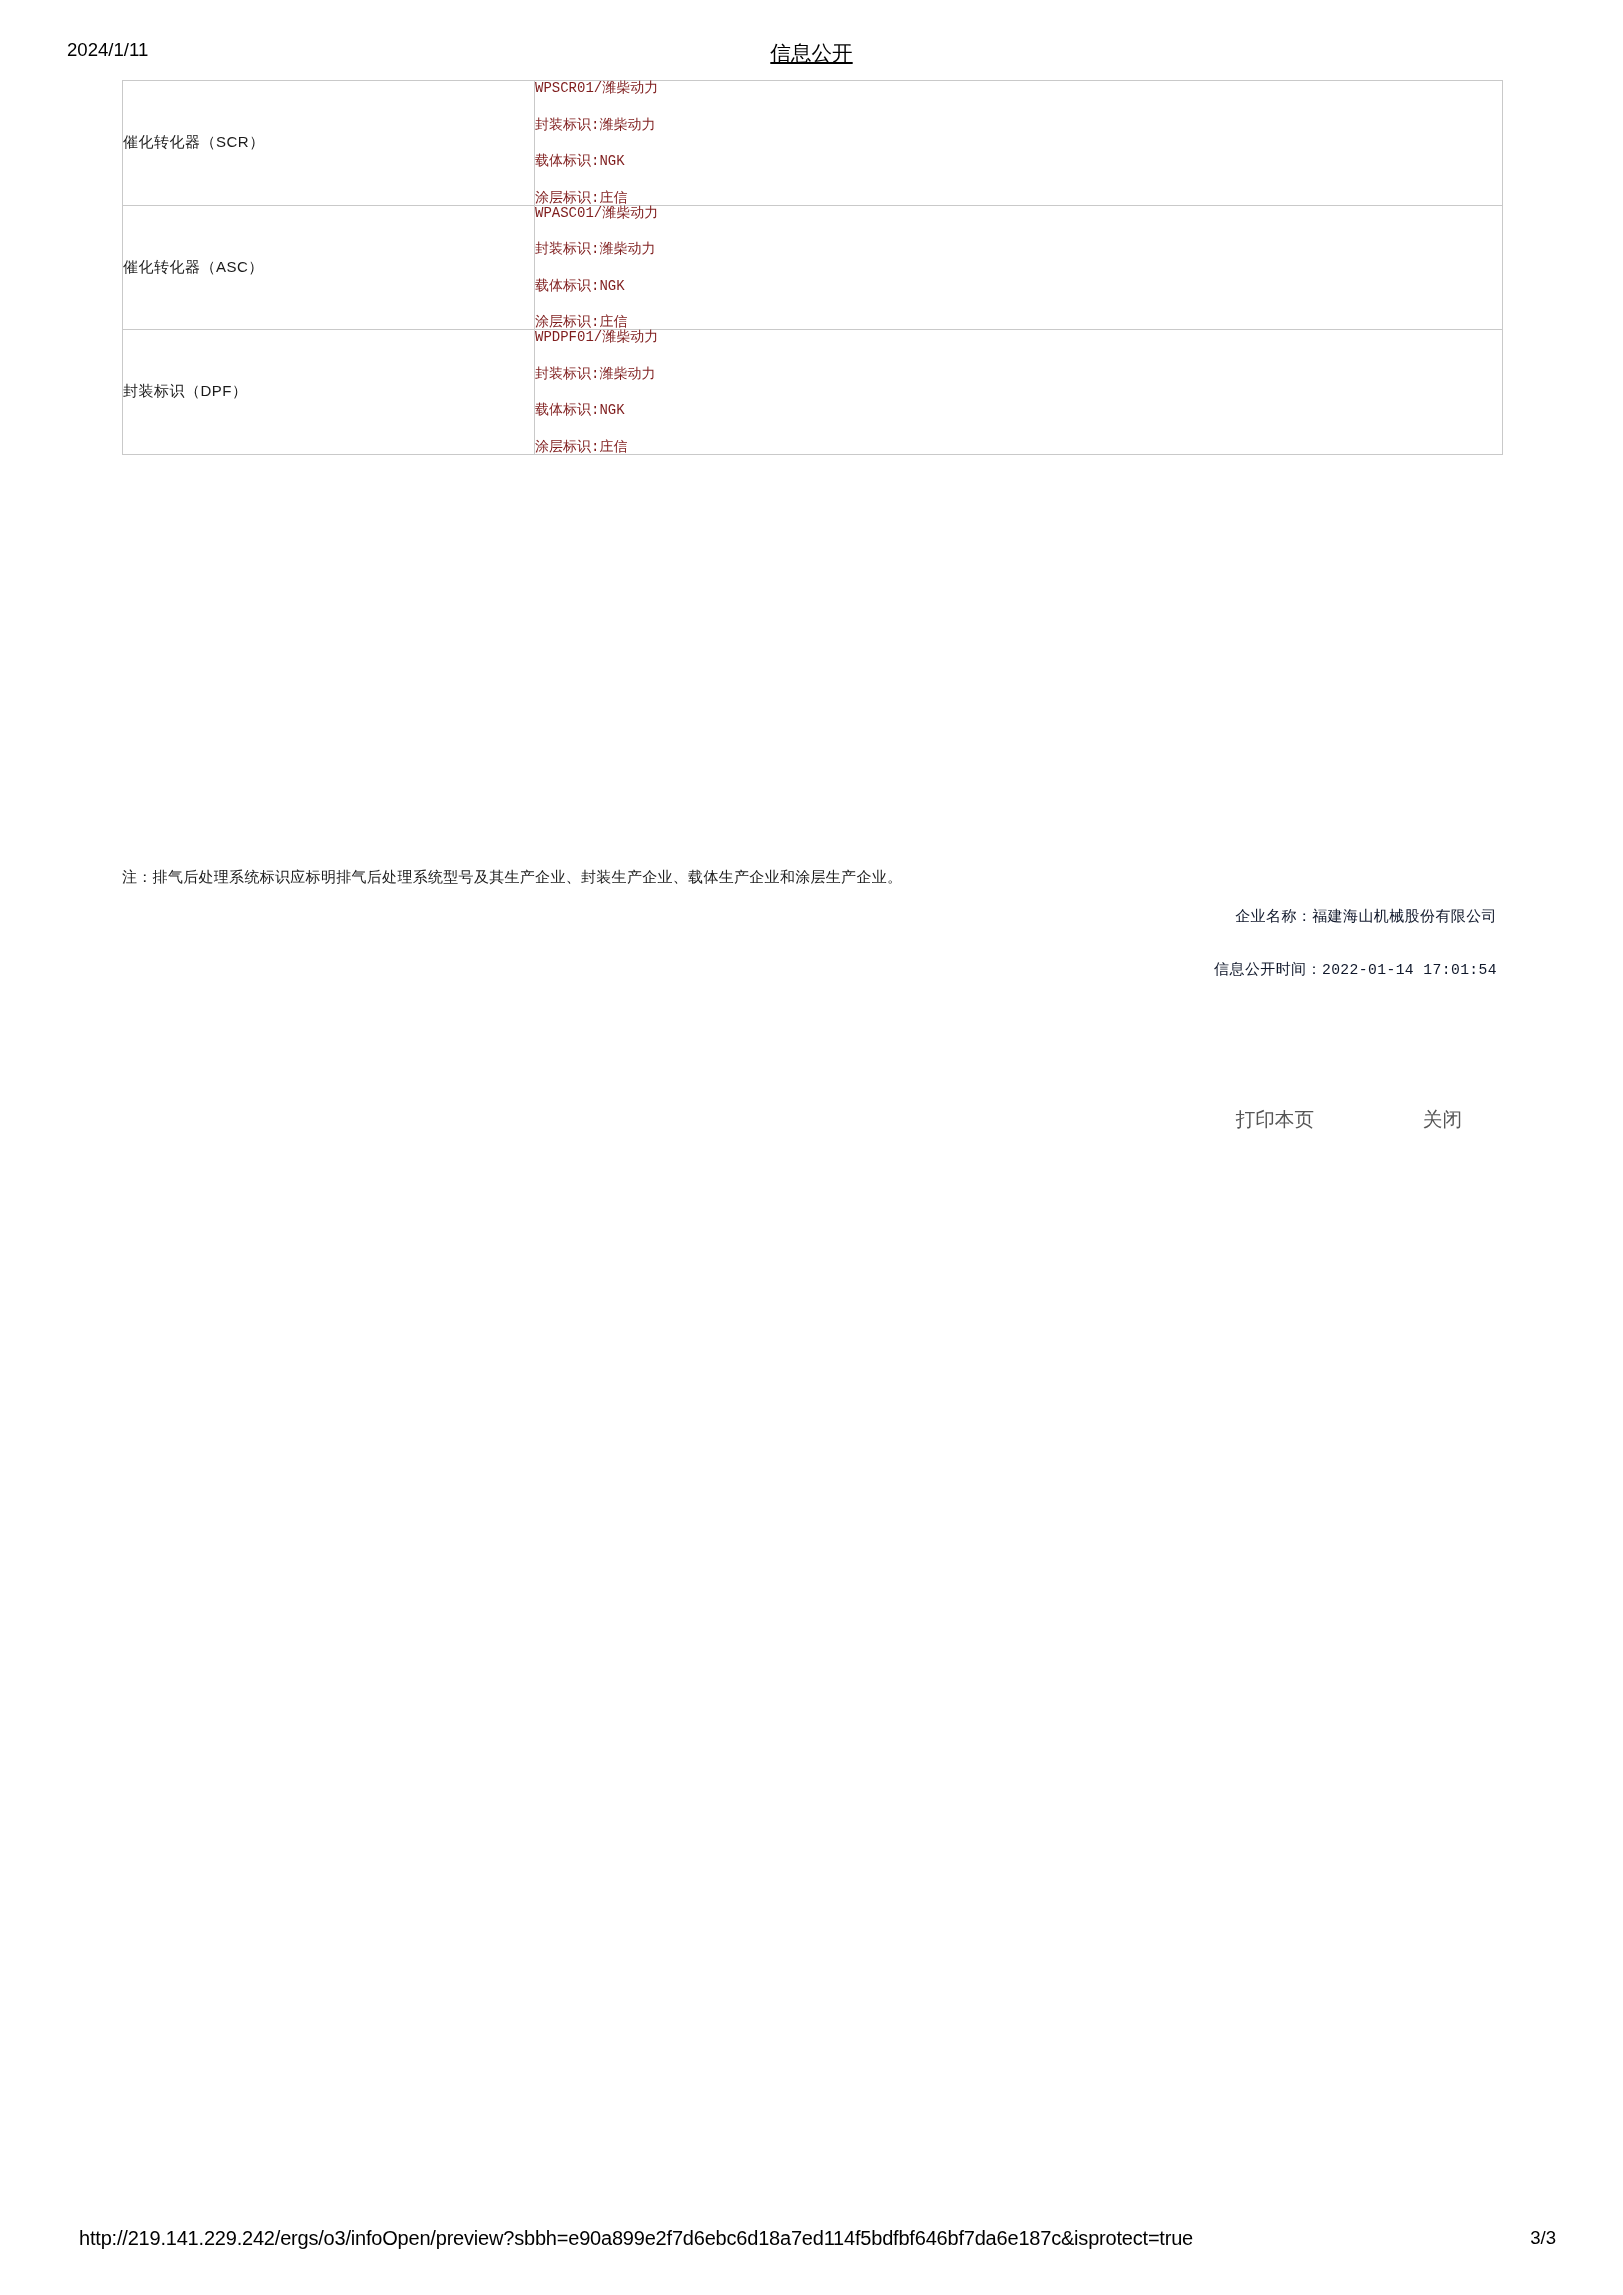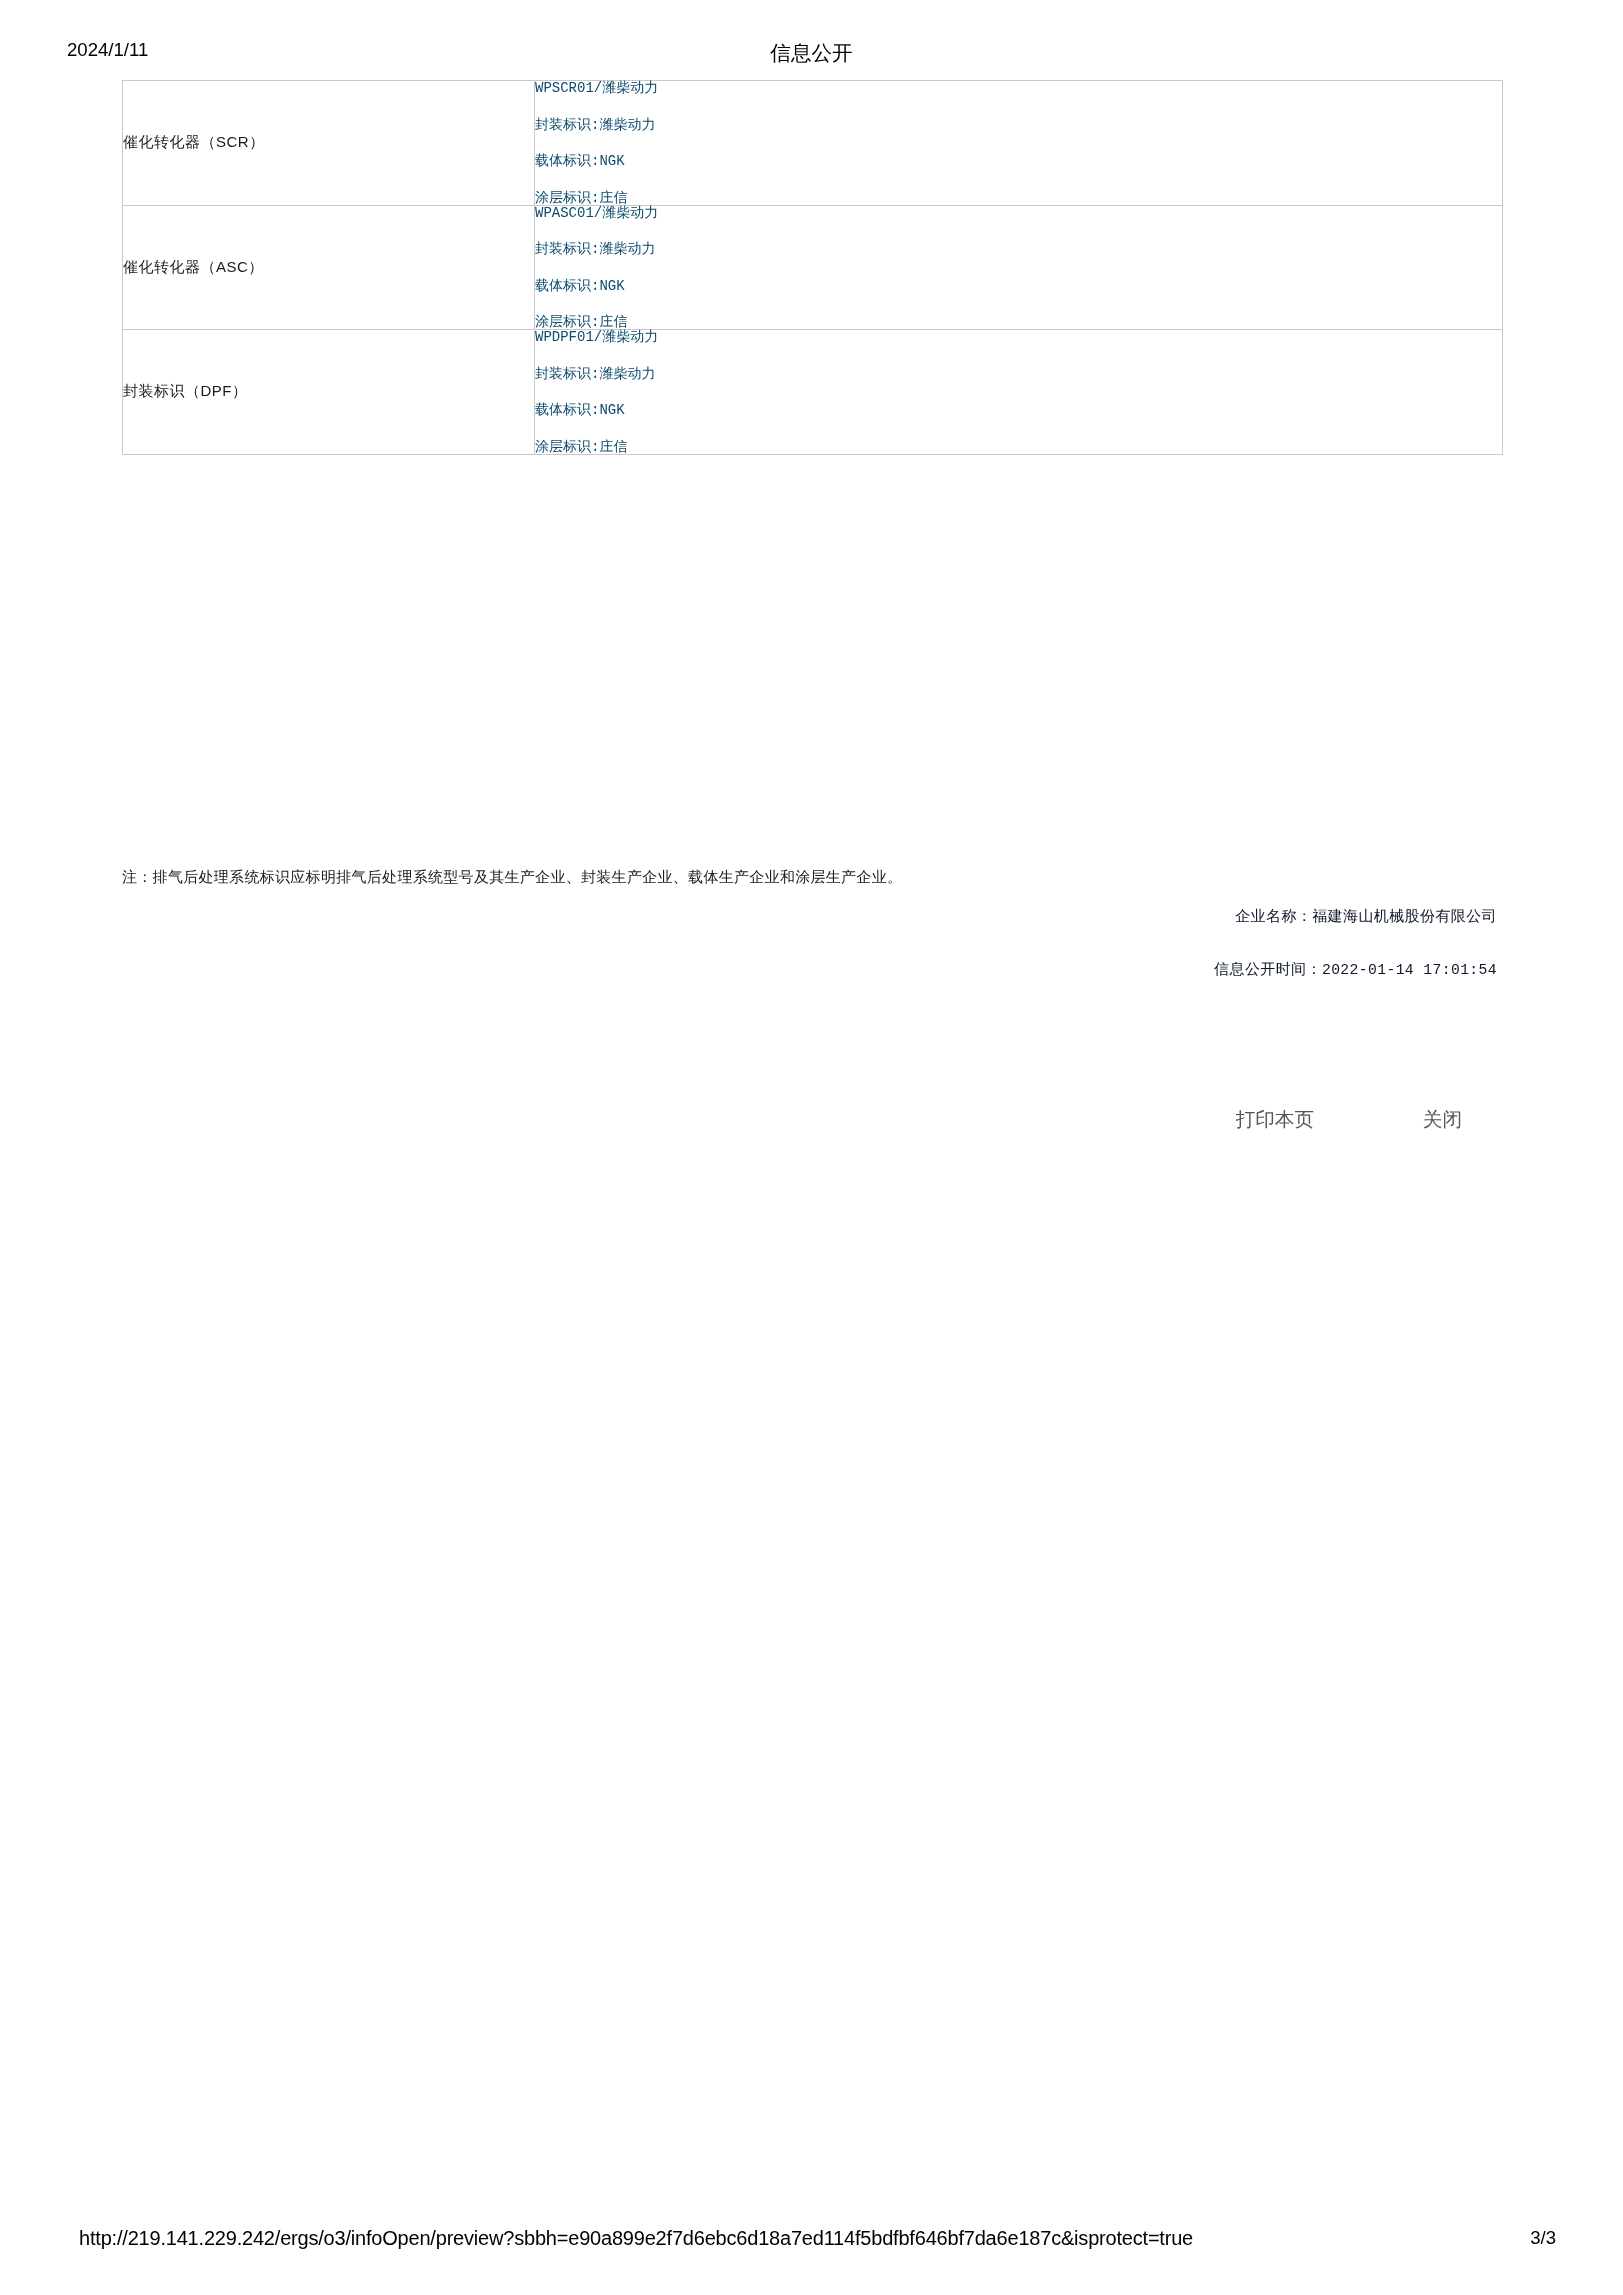--- a/index.html
+++ b/index.html
@@ -38,20 +38,21 @@
     letter-spacing: 0px;
   }
   .hdr-title {
     position: absolute;
     left: 0;
     top: 0;
     width: 1623px;
     text-align: center;
     font-size: 20.6px;
     color: #000;
+    text-decoration: underline;
   }
   
   .tbl {
     position: absolute;
     left: 122px;
     top: 80px;
     width: 1380px;
     border-collapse: collapse;
     table-layout: fixed;
   }
@@ -70,21 +71,21 @@
     font-size: 15px;
     letter-spacing: 0.5px;
   }
   .cell-value {
     padding: 0 0 0 21.6px;
   }
   .vline {
     font-family: "Liberation Mono", monospace;
     font-size: 14px;
     line-height: 1;
-    color: #0c4a6e;
+    color: #7f1d1d;
     white-space: nowrap;
   }
   .vline + .vline { margin-top: 22.5px; }
   .cell-multi { padding-top: 21.6px; padding-bottom: 21.6px; }
   .cell-single { padding-top: 13.7px; padding-bottom: 13.7px; }
   .row-empty td { height: 44px; }
 
   
   .note {
     position: absolute;

